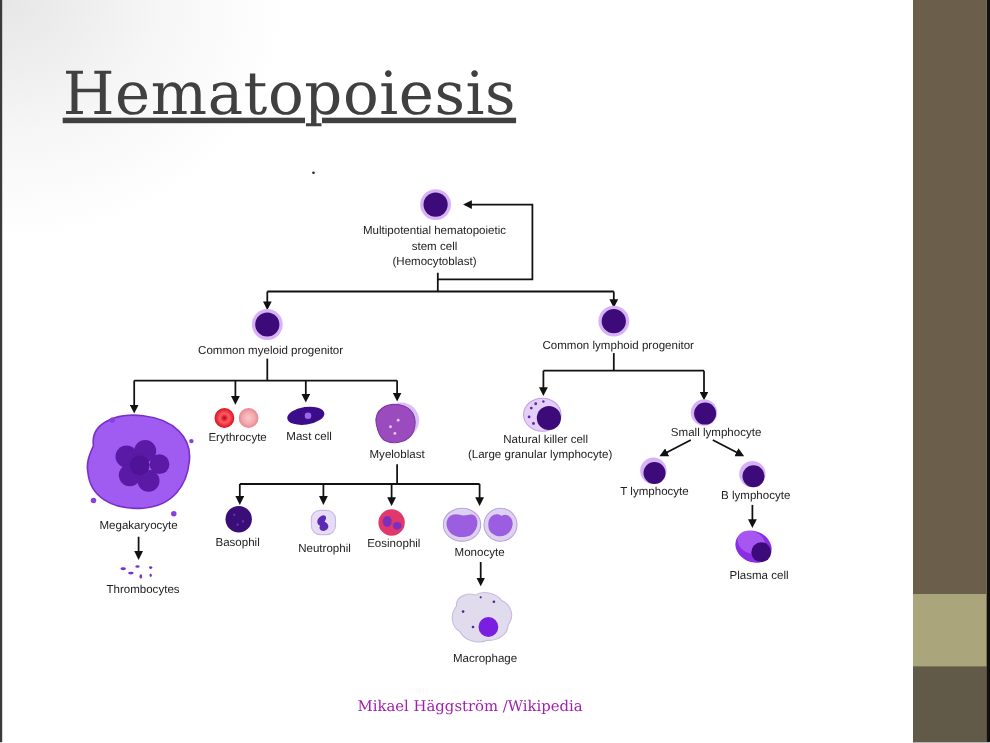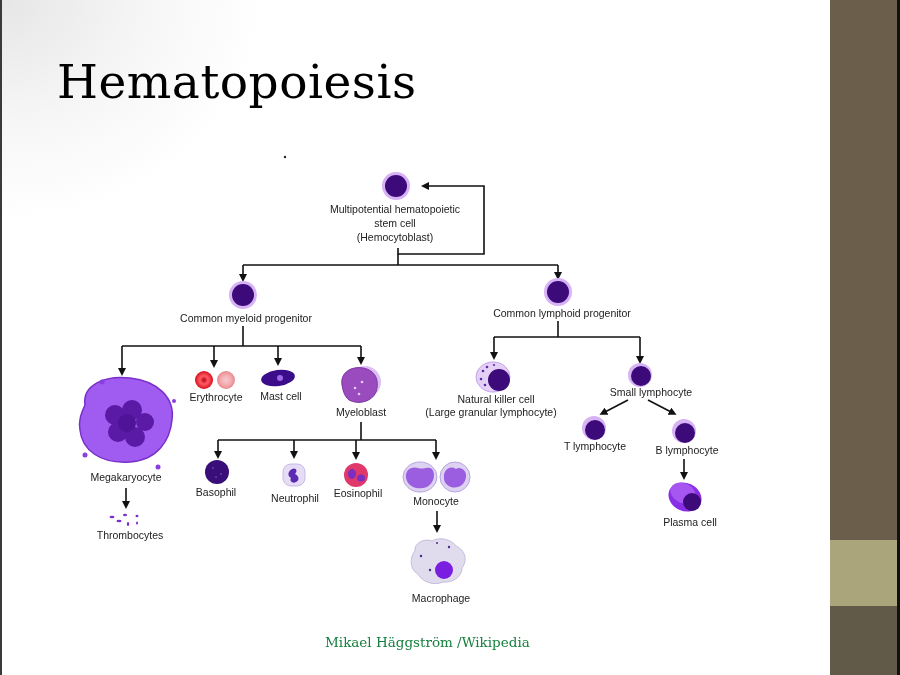--- a/index.html
+++ b/index.html
@@ -25,26 +25,26 @@
   .sidebar-lower {
     position: absolute; left: 0; top: 606px; width: 67px; height: 69px;
     background: #625a49;
   }
   .edge-right {
     position: absolute; left: 897px; top: 0; width: 3px; height: 675px; background: #111;
   }
   .title {
     position: absolute; left: 57px; top: 54px;
     font-family: "DejaVu Serif", "Liberation Serif", serif;
-    font-size: 47px; color: #000000; letter-spacing: 0.5px;
+    font-size: 54px; color: #404040; letter-spacing: 0.5px; text-decoration: underline;
   }
   .credit {
     position: absolute; left: 325px; top: 634px;
     font-family: "DejaVu Serif", "Liberation Serif", serif;
-    font-size: 13.5px; color: #15803d;
+    font-size: 13.5px; color: #a21caf;
   }
   svg.diagram { position: absolute; left: 0; top: 0; }
   svg text { font-family: "Liberation Sans", sans-serif; font-size: 10.5px; fill: #222; }
   .ln { stroke: #111; stroke-width: 1.6; fill: none; }
 </style>
 </head>
 <body>
 
 <div class="slide"></div>
 <div class="sidebar">

